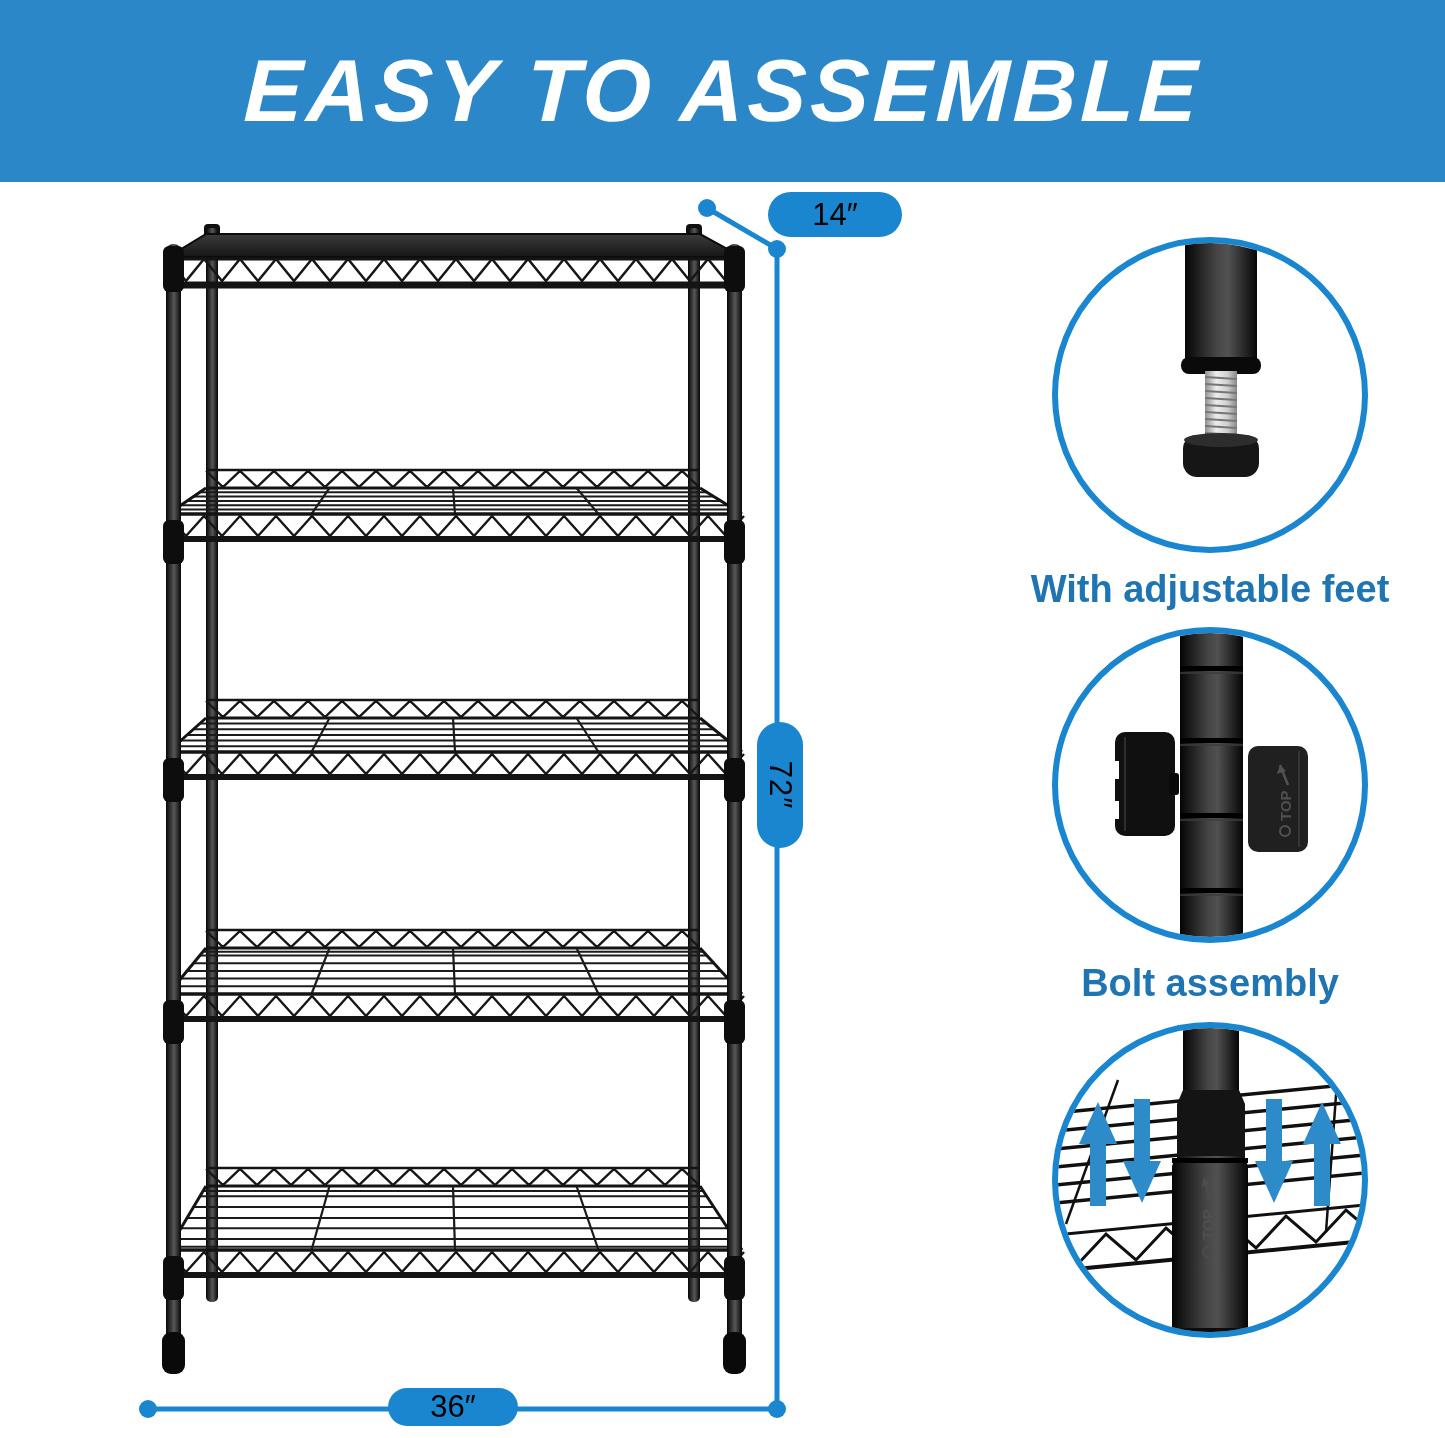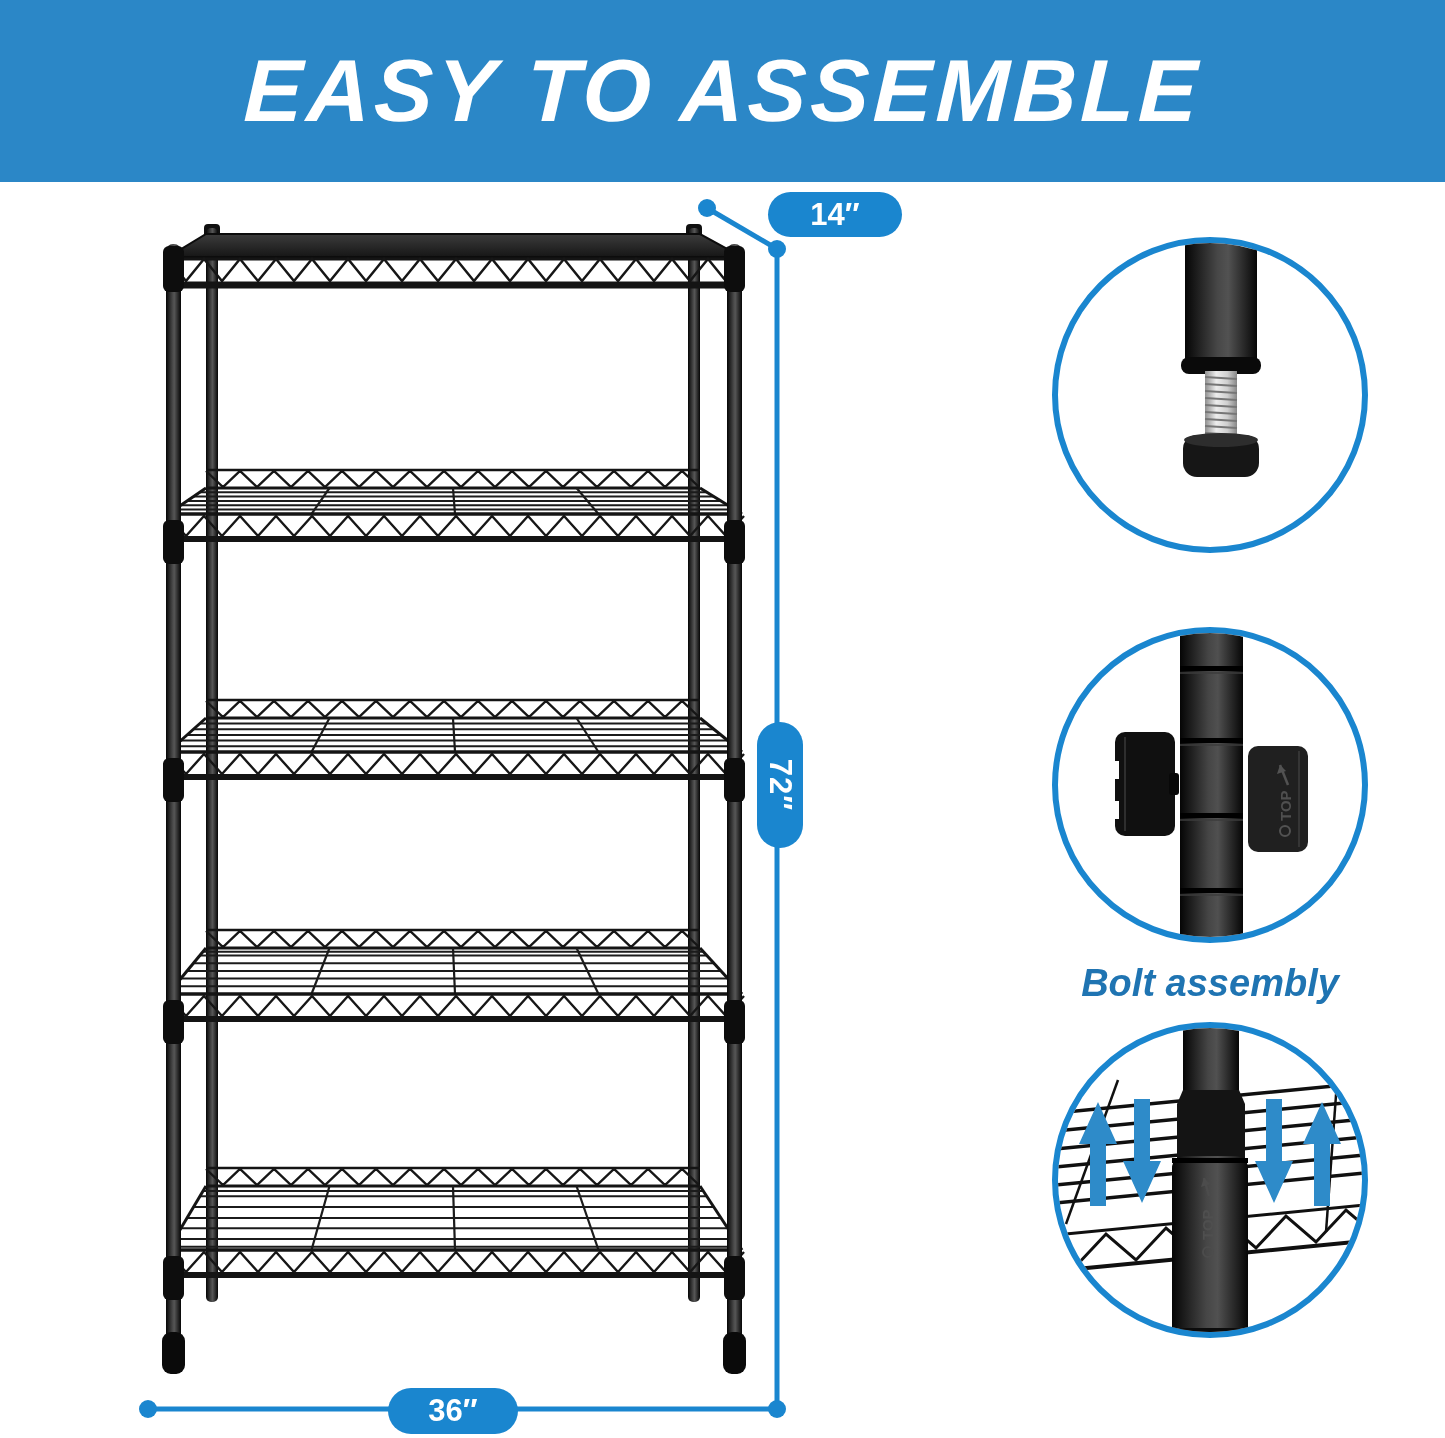--- a/index.html
+++ b/index.html
@@ -15,36 +15,36 @@
   
   .diagram-svg{position:absolute;left:0;top:0;width:1445px;height:1438px;}
   .dim-line{stroke:var(--accent,#1a86cf);stroke-width:5;fill:none;}
   .dim-dot{fill:var(--accent,#1a86cf);}
   .rail{stroke:#141414;fill:none;}
   .truss{stroke:#161616;fill:none;stroke-width:2.4;}
   .wire{stroke:#1b1b1b;stroke-width:2;fill:none;}
   .crossw{stroke:#1b1b1b;stroke-width:2.2;fill:none;}
 
   
-  .pill{position:absolute;background:var(--accent,#1a86cf);color:#ffffff;font-weight:bold;
+  .pill{position:absolute;background:var(--accent,#1a86cf);color:#000000;font-weight:normal;
         display:flex;align-items:center;justify-content:center;z-index:3;}
   .pill-depth{left:768px;top:192px;width:134px;height:45px;border-radius:23px;font-size:31px;}
   .pill-height{left:757px;top:722px;width:46px;height:126px;border-radius:24px;}
   .pill-height span{transform:rotate(90deg);font-size:31px;white-space:nowrap;letter-spacing:1px;}
-  .pill-width{left:388px;top:1388px;width:130px;height:46px;border-radius:23px;font-size:31px;}
+  .pill-width{left:388px;top:1388px;width:130px;height:38px;border-radius:23px;font-size:31px;}
 
   
   .feature-circle{position:absolute;width:304px;height:304px;border:6px solid var(--accent,#1a86cf);
                   border-radius:50%;background:#fff;overflow:hidden;z-index:2;}
   .fc-1{left:1052px;top:237px;}
   .fc-2{left:1052px;top:627px;}
   .fc-3{left:1052px;top:1022px;}
   .feature-label{position:absolute;left:990px;width:440px;text-align:center;
                  font-size:38px;font-weight:bold;color:var(--label_text,#1f74b2);z-index:2;}
-  .fl-1{top:568px;} .fl-2{top:962px;font-style:italic;} .fl-3{top:1358px;}
+  .fl-1{top:568px;} .fl-2{top:962px;} .fl-3{top:1358px;}
   .arrow{fill:var(--arrow,#2e8bc9);}
   .mark{fill:#4f4f4f;font-family:"Liberation Sans",sans-serif;font-weight:bold;}
 </style>
 </head>
 <body>
 
 <div class="page">
 
   <header class="banner">
     <h1>EASY TO ASSEMBLE</h1>
@@ -224,20 +224,21 @@
           <line x1="147" y1="169" x2="179" y2="171"></line>
         <line x1="147" y1="176" x2="179" y2="178"></line>
           <line x1="147" y1="183" x2="179" y2="185"></line>
         <line x1="147" y1="190" x2="179" y2="192"></line>
           <line x1="147" y1="197" x2="179" y2="199"></line>
       </g>
       <rect x="125" y="192" width="76" height="42" rx="14" fill="#161616"></rect>
       <ellipse cx="163" cy="197" rx="37" ry="7" fill="#2d2d2d"></ellipse>
     </svg>
   </div>
+  <div class="feature-label fl-1">With adjustable feet</div>
 
   <div class="feature-circle fc-2">
     <svg width="304" height="304" viewBox="0 0 304 304">
       <defs>
         <linearGradient id="g2pole" x1="0" y1="0" x2="1" y2="0">
           <stop offset="0" stop-color="#050505"></stop>
             <stop offset="0.45" stop-color="#454545"></stop>
           <stop offset="0.6" stop-color="#505050"></stop>
             <stop offset="1" stop-color="#060606"></stop>
         </linearGradient>

